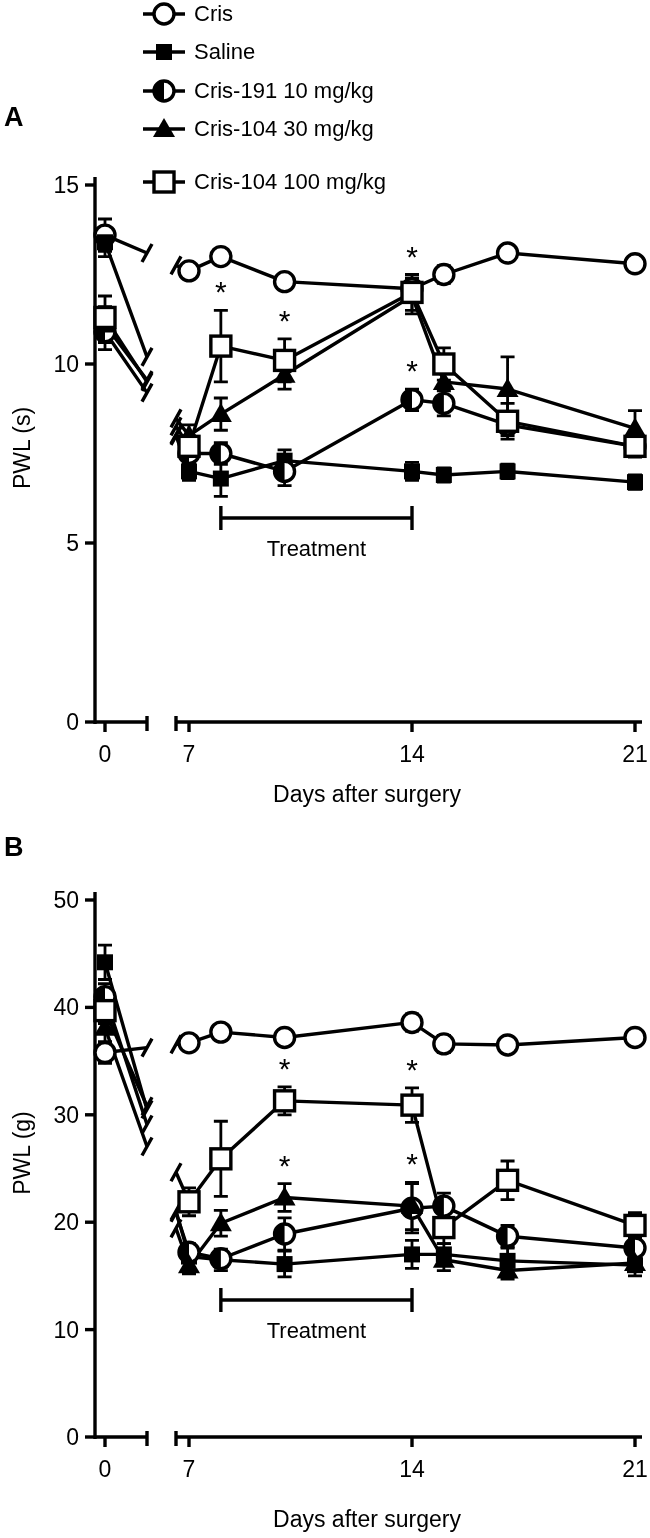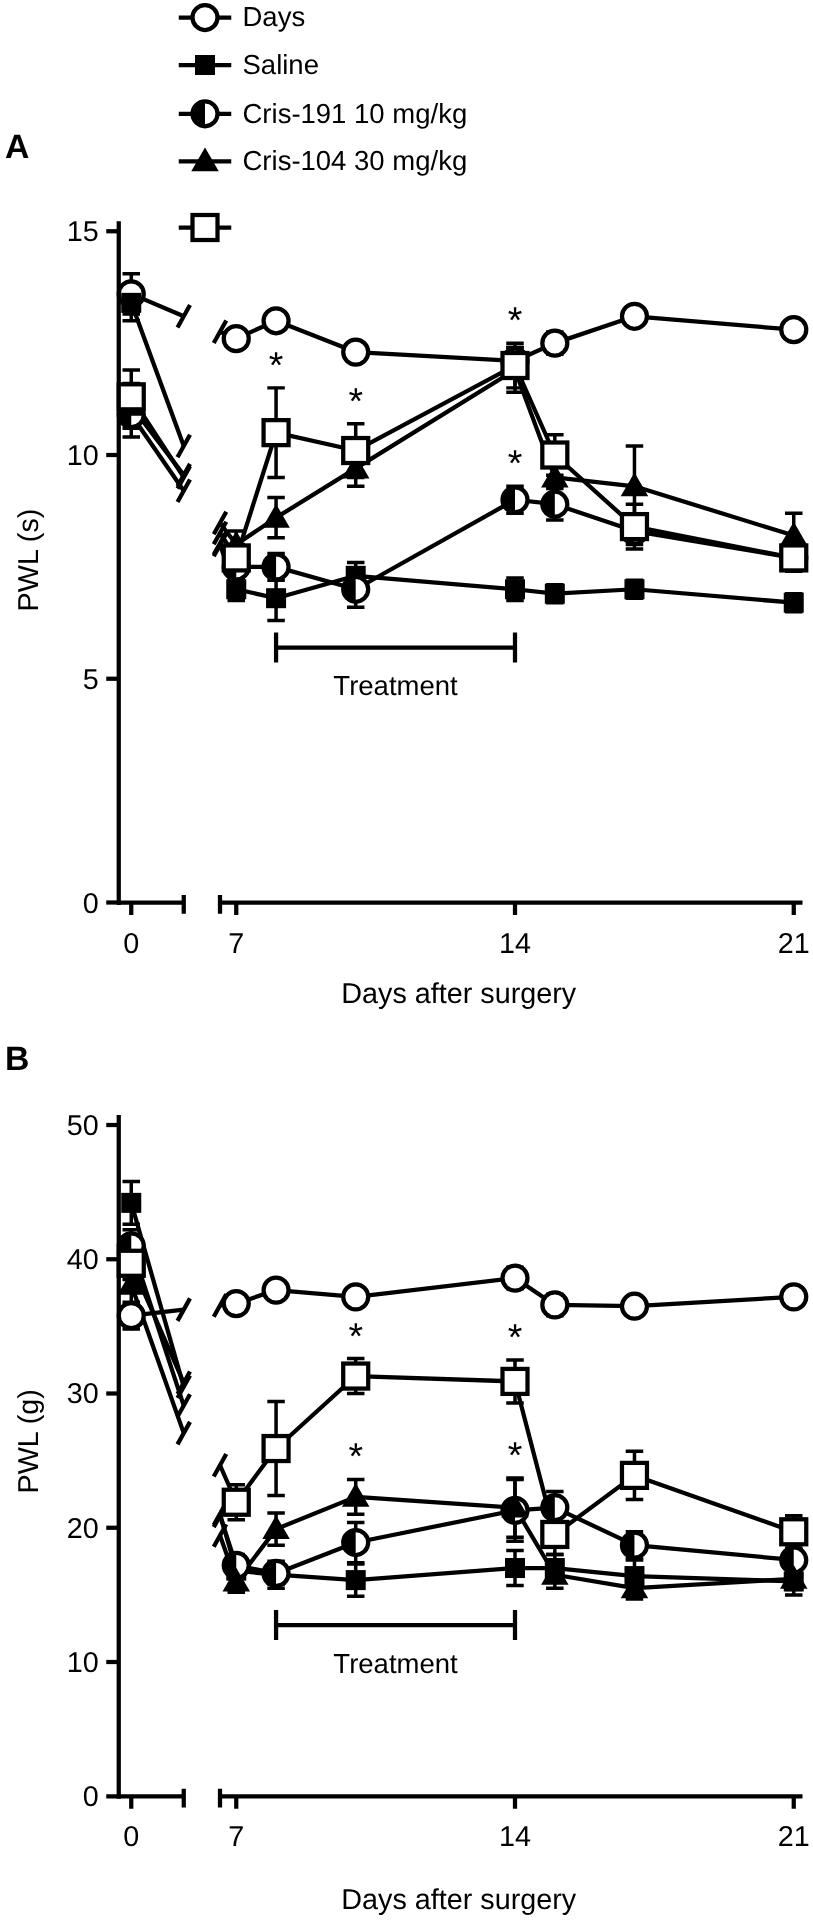--- a/index.html
+++ b/index.html
@@ -290,21 +290,21 @@
 
   <div class="panel-label abs" style="left:4px;top:104px">A</div>
   <div class="panel-label abs" style="left:4px;top:834px">B</div>
 
   <div class="legend">
     <div class="legend-row" style="top:-1px">
       <svg class="legend-marker" width="46" height="30" viewBox="0 0 46 30">
           <path class="ln" d="M2 15H44"></path>
           <circle cx="23" cy="15" r="10" fill="#fff" stroke="#000" stroke-width="3.4"></circle>
         </svg>
-      <span class="legend-label">Days</span>
+      <span class="legend-label">Cris</span>
     </div>
     <div class="legend-row" style="top:37px">
       <svg class="legend-marker" width="46" height="30" viewBox="0 0 46 30">
           <path class="ln" d="M2 15H44"></path>
           <rect x="15" y="7" width="16" height="16" fill="#000"></rect>
         </svg>
       <span class="legend-label">Saline</span>
     </div>
     <div class="legend-row" style="top:76px">
       <svg class="legend-marker" width="46" height="30" viewBox="0 0 46 30">
@@ -321,20 +321,21 @@
           <path class="ln" d="M2 15H44"></path>
           <polygon points="23,4 12,23 34,23" fill="#000"></polygon>
         </svg>
       <span class="legend-label">Cris-104 30 mg/kg</span>
     </div>
     <div class="legend-row" style="top:167px">
       <svg class="legend-marker" width="46" height="30" viewBox="0 0 46 30">
           <path class="ln" d="M2 15H44"></path>
           <rect x="13" y="5" width="20" height="20" fill="#fff" stroke="#000" stroke-width="3.4"></rect>
         </svg>
+      <span class="legend-label">Cris-104 100 mg/kg</span>
     </div>
   </div>
 
   <div class="axis-label ylabel abs" style="left:-58px;top:435px">PWL (s)</div>
   <div class="axis-label abs" style="left:217px;top:781px;width:300px">Days after surgery</div>
 
   <div class="axis-label ylabel abs" style="left:-58px;top:1140px">PWL (g)</div>
   <div class="axis-label abs" style="left:217px;top:1506px;width:300px">Days after surgery</div>
 
 </div>

